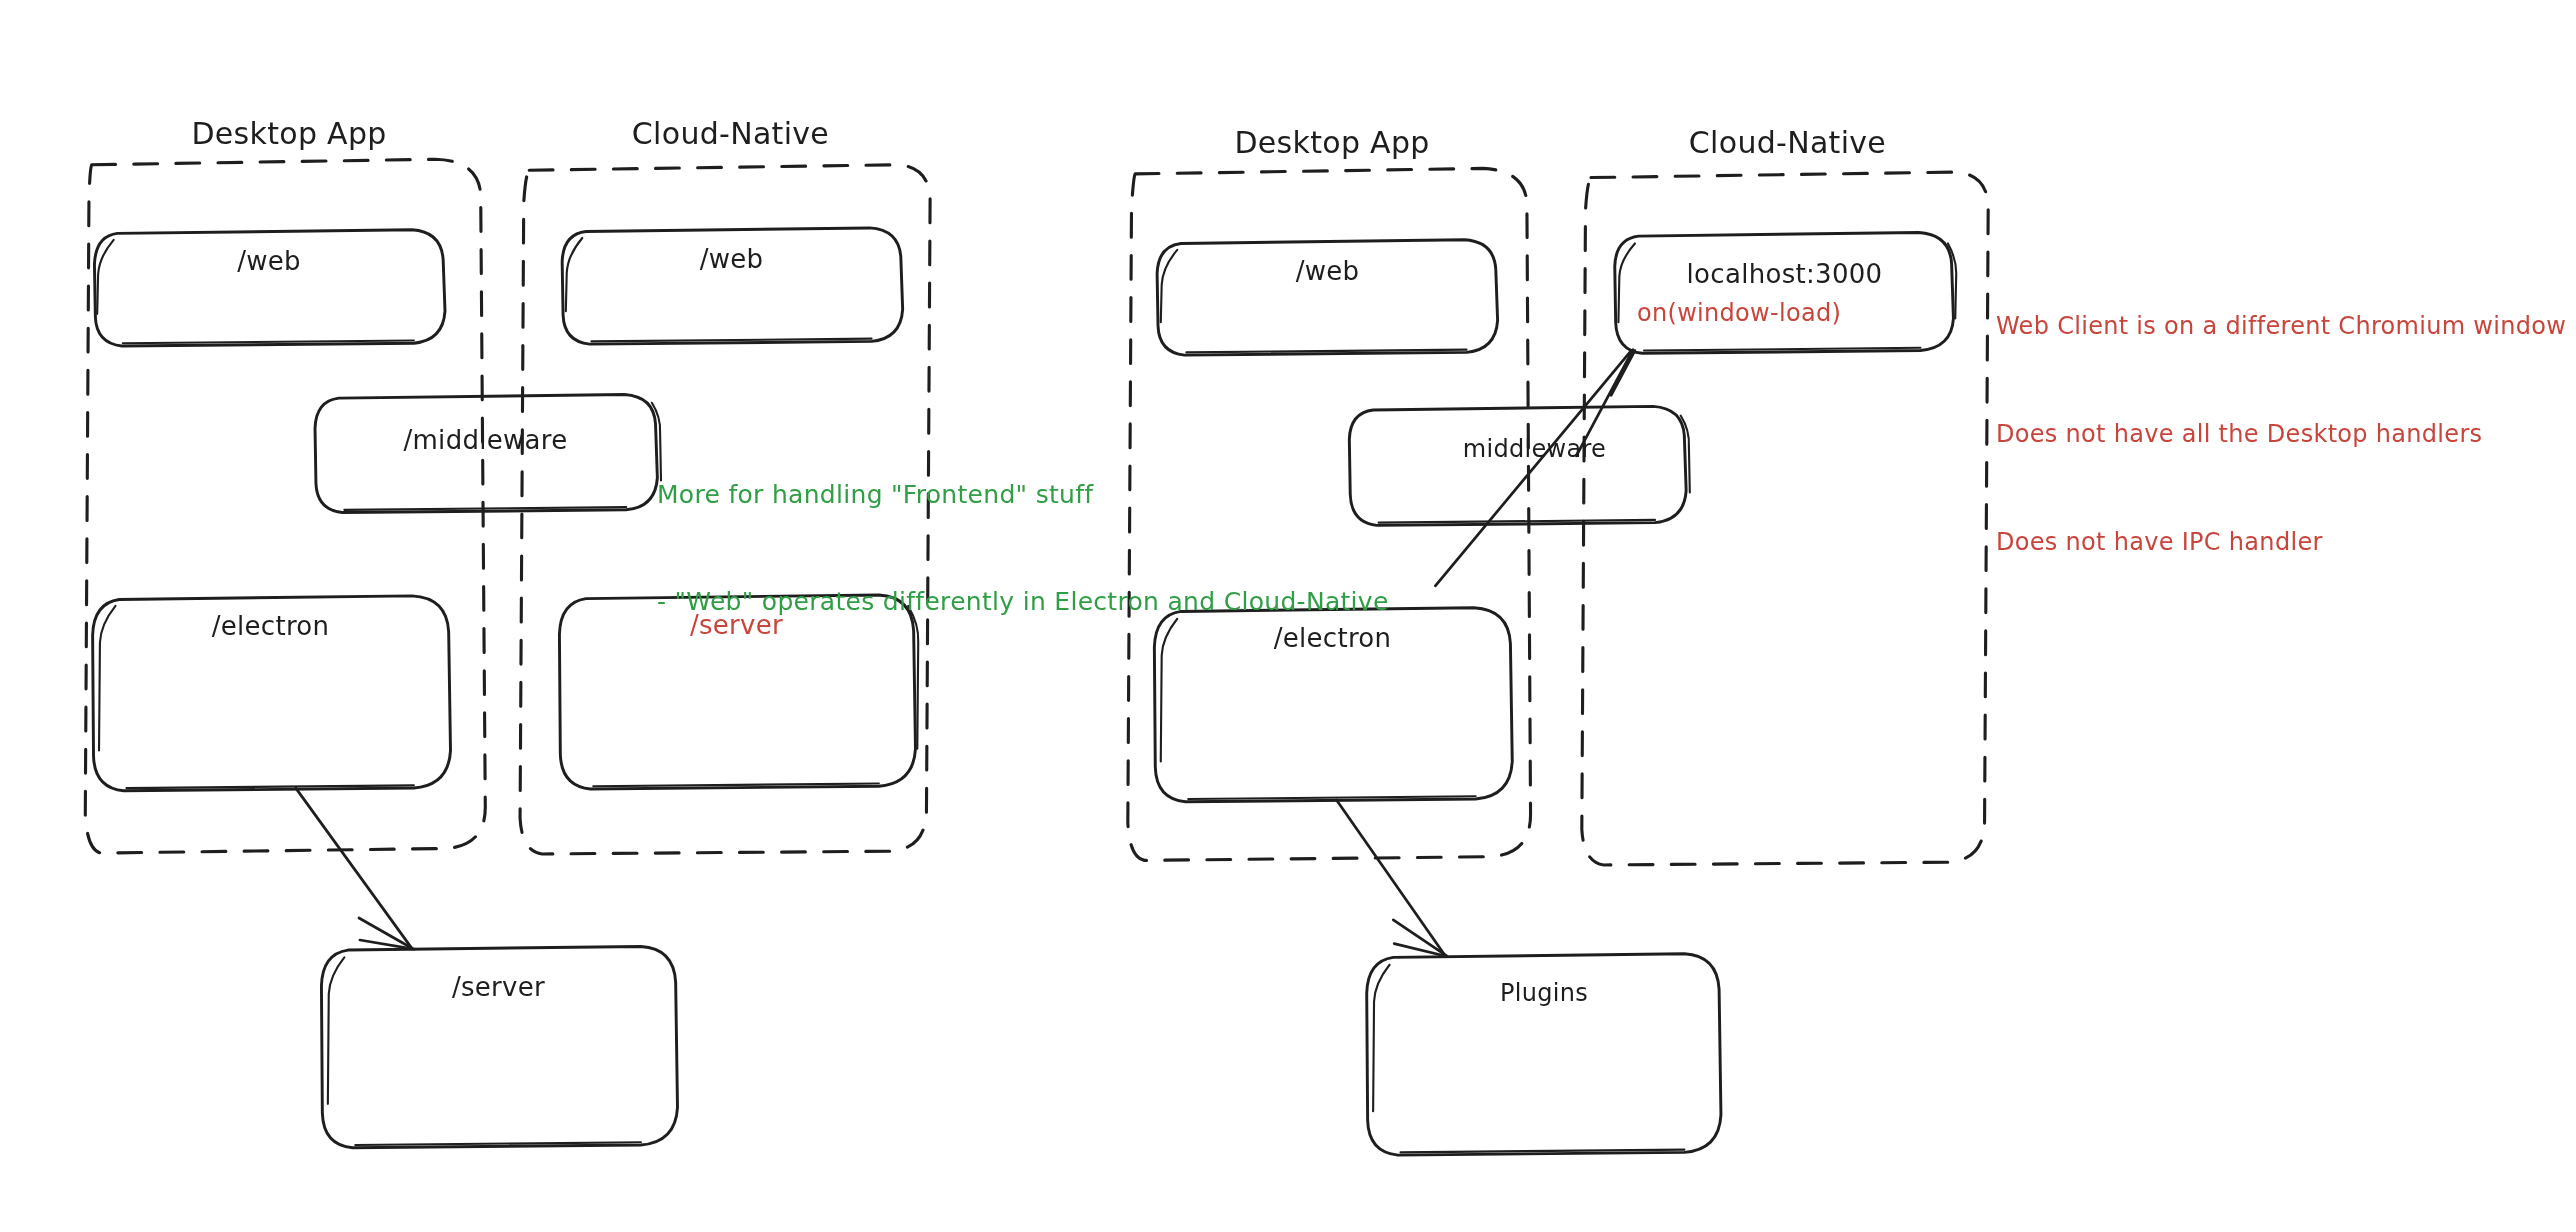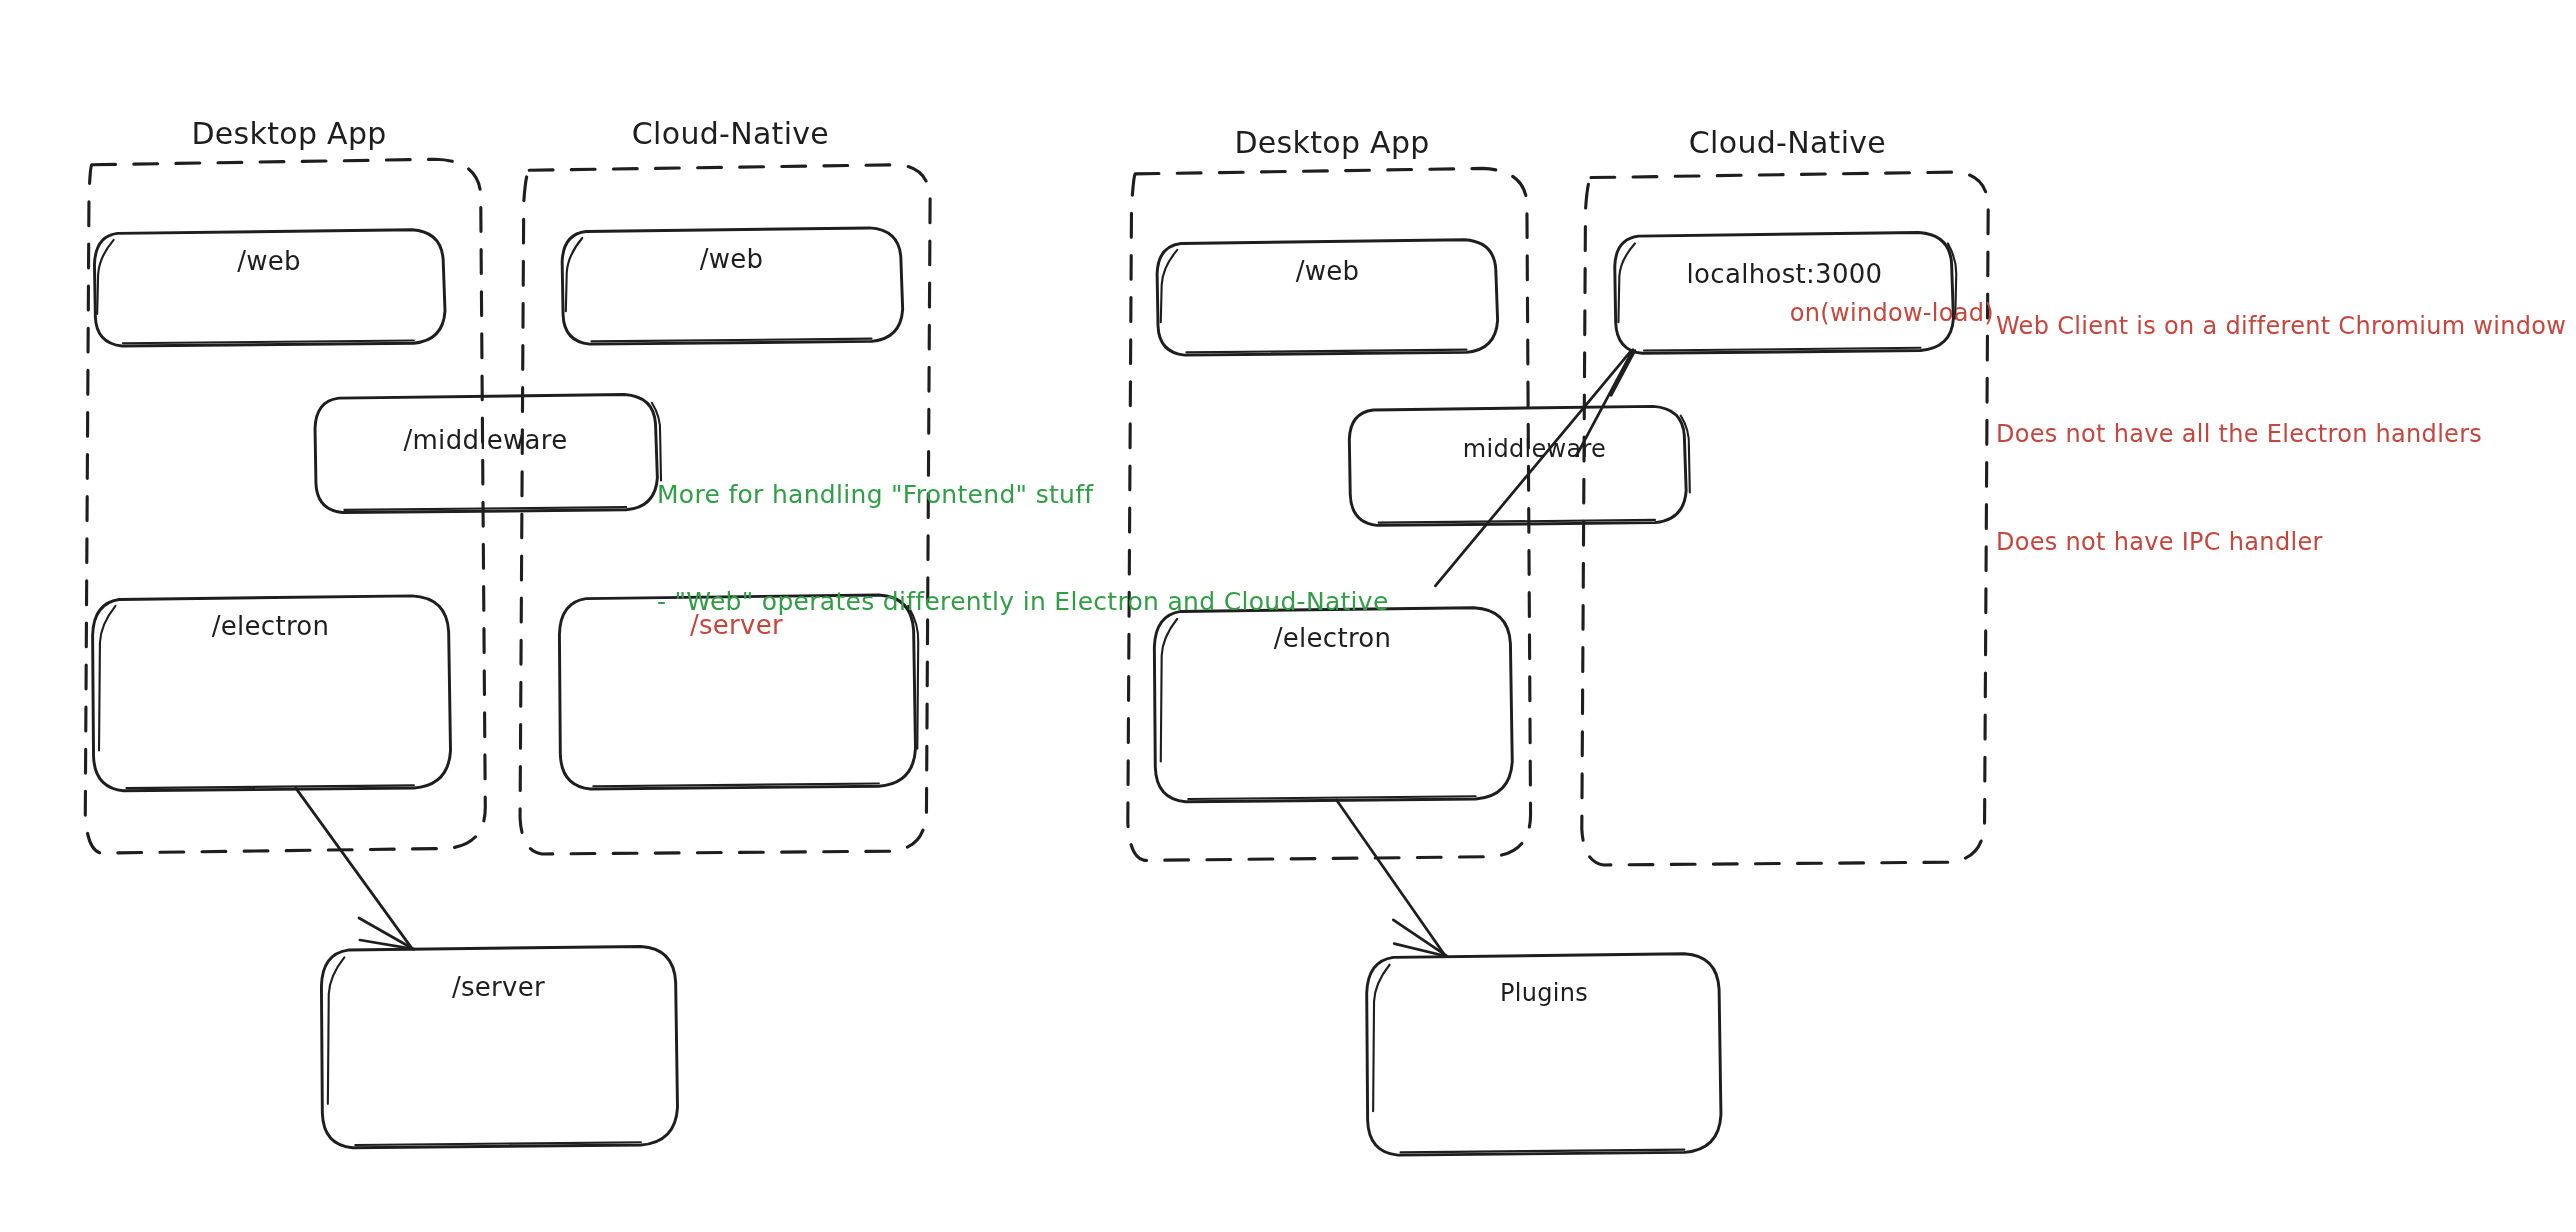--- a/index.html
+++ b/index.html
@@ -199,28 +199,28 @@
   </div>
 
   <div class="label grp-title" style="left:1135px; top:123px; width:394px;">Desktop App</div>
 
   <div class="label grp-title" style="left:1587px; top:123px; width:401px;">Cloud-Native</div>
 
   <div class="label box-label" style="left:1157px; top:254px; width:341px; text-align:center;">/web</div>
 
   <div class="label box-label" style="left:1615px; top:257px; width:339px; text-align:center;">localhost:3000</div>
 
-  <div class="label box-label sm red" style="left:1615px; top:298px; width:379px; text-align:right;">on(window-load)</div>
+  <div class="label box-label sm red" style="left:1615px; top:298px; width:379px; text-align:left;padding-left:22px;">on(window-load)</div>
 
   <div class="label box-label sm" style="left:1349px; top:434px; width:337px; text-align:center;margin-left:17px;">middleware</div>
 
   <div class="label box-label" style="left:1155px; top:621px; width:355px; text-align:center;">/electron</div>
 
   <div class="label box-label sm" style="left:1368px; top:978px; width:352px; text-align:center;">Plugins</div>
 
   <div class="label note red" style="left:1996px; top:236px;">
     <div>Web Client is on a different Chromium window</div>
-    <div>Does not have all the Electron handlers</div>
+    <div>Does not have all the Desktop handlers</div>
     <div>Does not have IPC handler</div>
   </div>
 
 </div>
 
 
 </body></html>

